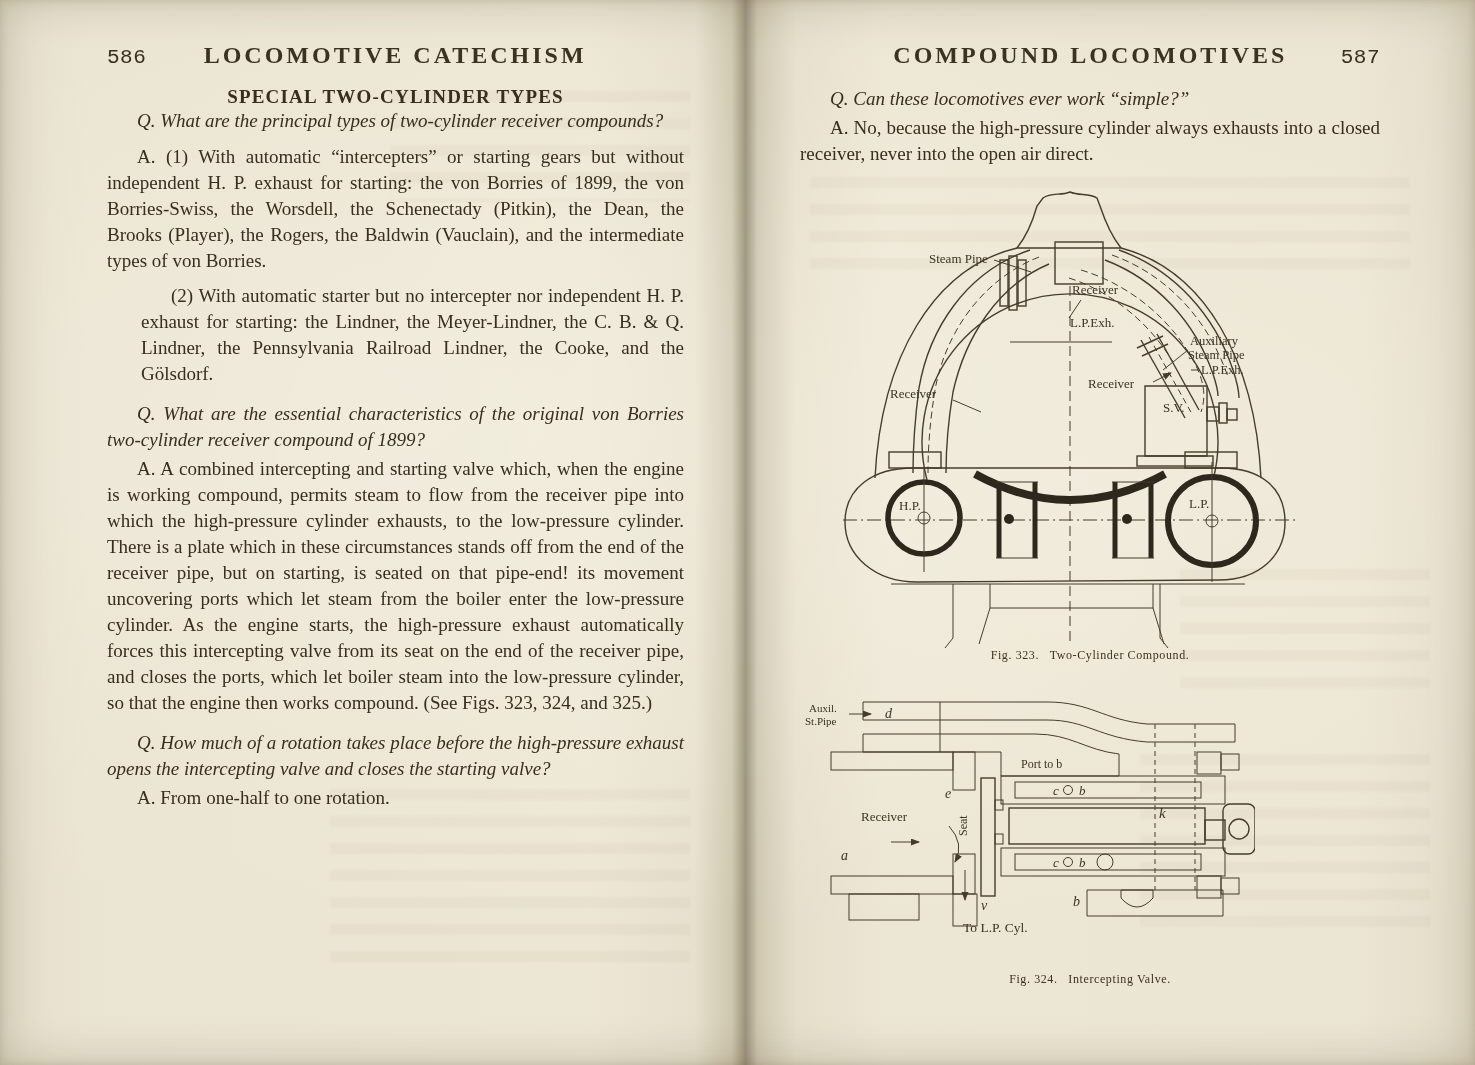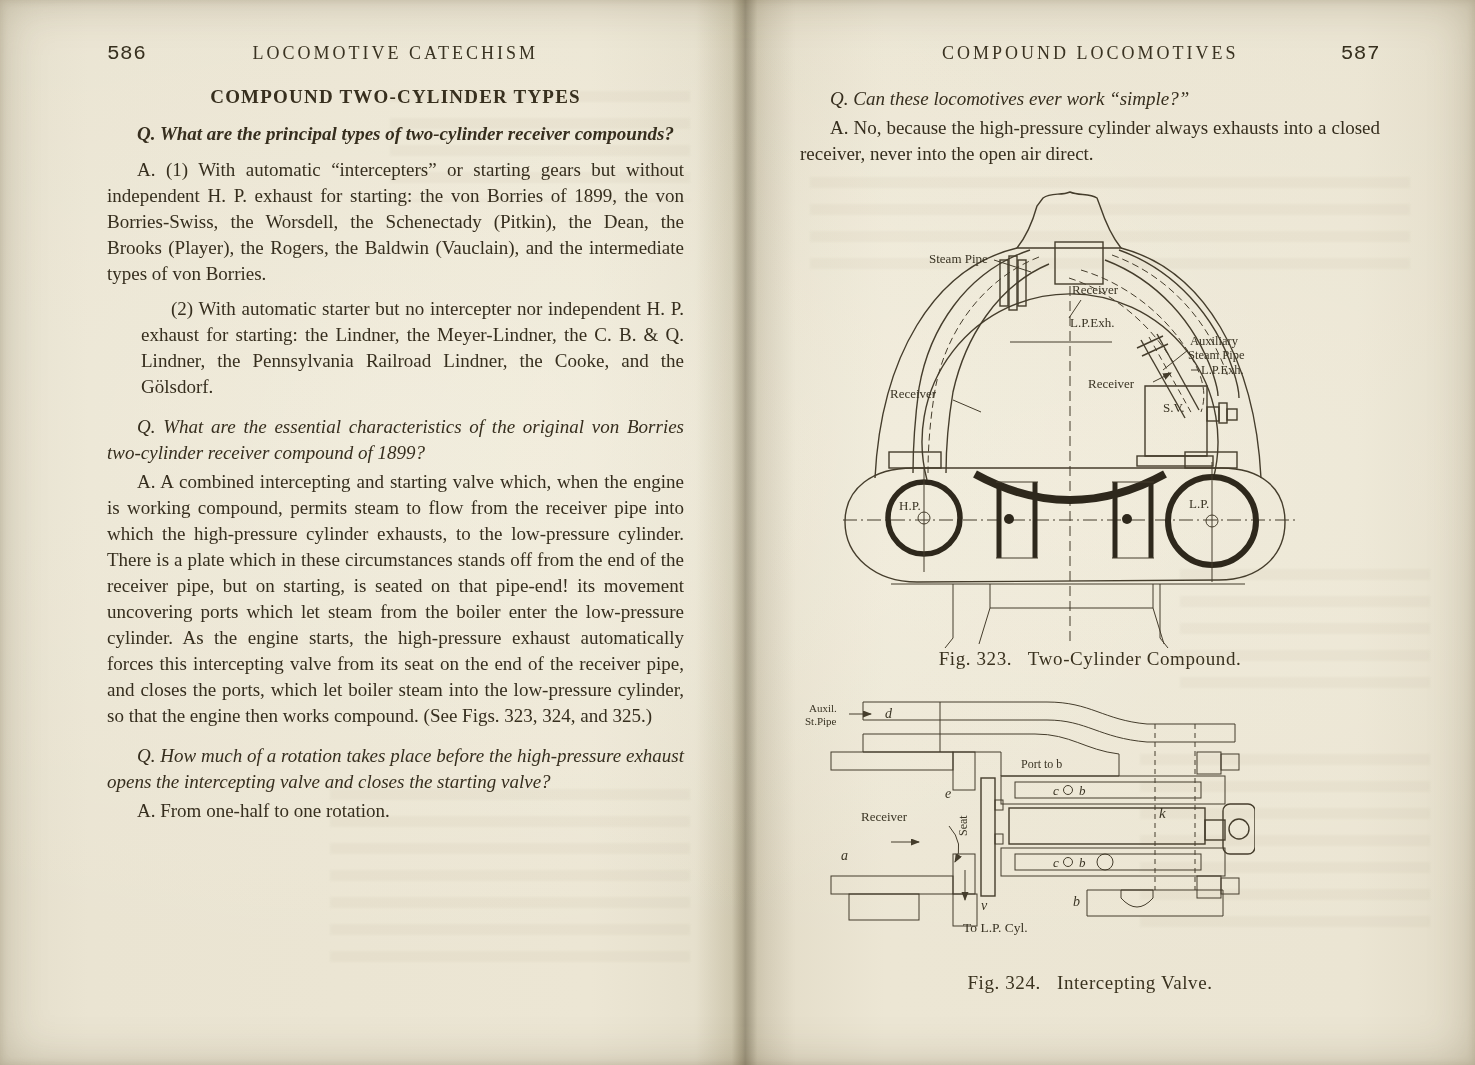--- a/index.html
+++ b/index.html
@@ -15,26 +15,26 @@
   .gutter-shadow{position:absolute;top:0;bottom:0;left:696px;width:128px;pointer-events:none;
     background:linear-gradient(90deg, rgba(0,0,0,0) 0%, rgba(96,82,50,.10) 28%, rgba(70,58,30,.32) 36%, rgba(52,42,20,.38) 38.5%, rgba(96,82,50,.14) 48%, rgba(0,0,0,0) 78%);}
   .edge-shadow{position:absolute;inset:0;pointer-events:none;
     box-shadow:inset 0 0 46px rgba(92,78,46,.28), inset 0 0 8px rgba(92,78,46,.18);}
   .ghost{position:absolute;pointer-events:none;opacity:.55;filter:blur(1.4px);
     background:repeating-linear-gradient(180deg, rgba(0,0,0,0) 0 9px, rgba(128,112,74,.09) 9px 20px, rgba(0,0,0,0) 20px 27px);}
   .page{position:absolute;top:0;height:1065px;}
   .page-inner{position:relative;height:100%;}
   .header-row{position:absolute;display:flex;align-items:baseline;width:100%;}
   .page-num{font-size:21px;letter-spacing:.5px;font-family:Liberation Mono, monospace;}
-  .running-head{font-size:18px;letter-spacing:3px;flex:1;text-align:center;font-weight:normal;
+  .running-head{font-size:24px;letter-spacing:3px;flex:1;text-align:center;font-weight:bold;
     font-stretch:normal;color:#3a3322;}
   .textcol p{margin:0;font-size:19px;line-height:26px;text-align:justify;text-indent:30px;color:#362e1e;}
   .textcol p.q{font-style:italic;}
   .heading{margin:0;text-align:center;font-size:19px;font-weight:bold;letter-spacing:1.2px;color:#372f1e;}
-  .caption{font-size:19px;letter-spacing:.6px;text-align:center;color:#3a321f;white-space:pre-wrap;}
+  .caption{font-size:12px;letter-spacing:.6px;text-align:center;color:#3a321f;white-space:pre-wrap;}
   svg text{font-family:"Liberation Serif","DejaVu Serif",serif;fill:#3a3424;}
   .figline{stroke:#453d2c;stroke-width:1.4;fill:none;}
   .figthin{stroke:#453d2c;stroke-width:1;fill:none;}
   .figbold{stroke:#2e281c;fill:none;}
 </style>
 </head>
 <body>
 
 <div class="spread">
 
@@ -45,22 +45,22 @@
   <div class="ghost" style="left:1140px;top:745px;width:290px;height:185px;"></div>
 
   <div class="page" style="left:0;width:745px;">
     <div class="page-inner">
       <div class="header-row" style="left:107px;top:42px;width:577px;">
         <span class="page-num">586</span>
         <span class="running-head">LOCOMOTIVE CATECHISM</span>
         <span style="width:40px;"></span>
       </div>
       <div class="textcol" style="position:absolute;left:107px;top:86px;width:577px;">
-        <h2 class="heading">COMPOUND TWO-CYLINDER TYPES</h2>
-        <p class="q" style="margin-top:13px;font-weight:bold;">Q. What are the principal types of two-cylinder receiver compounds?</p>
+        <h2 class="heading">SPECIAL TWO-CYLINDER TYPES</h2>
+        <p class="q" style="">Q. What are the principal types of two-cylinder receiver compounds?</p>
         <p class="a" style="margin-top:10px;">A. (1) With automatic “intercepters” or starting gears but without independent H. P. exhaust for starting: the von Borries of 1899, the von Borries-Swiss, the Worsdell, the Schenectady (Pitkin), the Dean, the Brooks (Player), the Rogers, the Baldwin (Vauclain), and the intermediate types of von Borries.</p>
         <p class="a" style="margin-top:9px;margin-left:34px;">(2) With automatic starter but no intercepter nor independent H. P. exhaust for starting: the Lindner, the Meyer-Lindner, the C. B. &amp; Q. Lindner, the Pennsylvania Railroad Lindner, the Cooke, and the Gölsdorf.</p>
         <p class="q" style="margin-top:14px;">Q. What are the essential characteristics of the original von Borries two-cylinder receiver compound of 1899?</p>
         <p class="a" style="margin-top:3px;">A. A combined intercepting and starting valve which, when the engine is working compound, permits steam to flow from the receiver pipe into which the high-pressure cylinder exhausts, to the low-pressure cylinder.  There is a plate which in these circumstances stands off from the end of the receiver pipe, but on starting, is seated on that pipe-end! its movement uncovering ports which let steam from the boiler enter the low-pressure cylinder.  As the engine starts, the high-pressure exhaust automatically forces this intercepting valve from its seat on the end of the receiver pipe, and closes the ports, which let boiler steam into the low-pressure cylinder, so that the engine then works compound.  (See Figs. 323, 324, and 325.)</p>
         <p class="q" style="margin-top:14px;">Q. How much of a rotation takes place before the high-pressure exhaust opens the intercepting valve and closes the starting valve?</p>
         <p class="a" style="margin-top:3px;">A. From one-half to one rotation.</p>
       </div>
     </div>
   </div>
 

